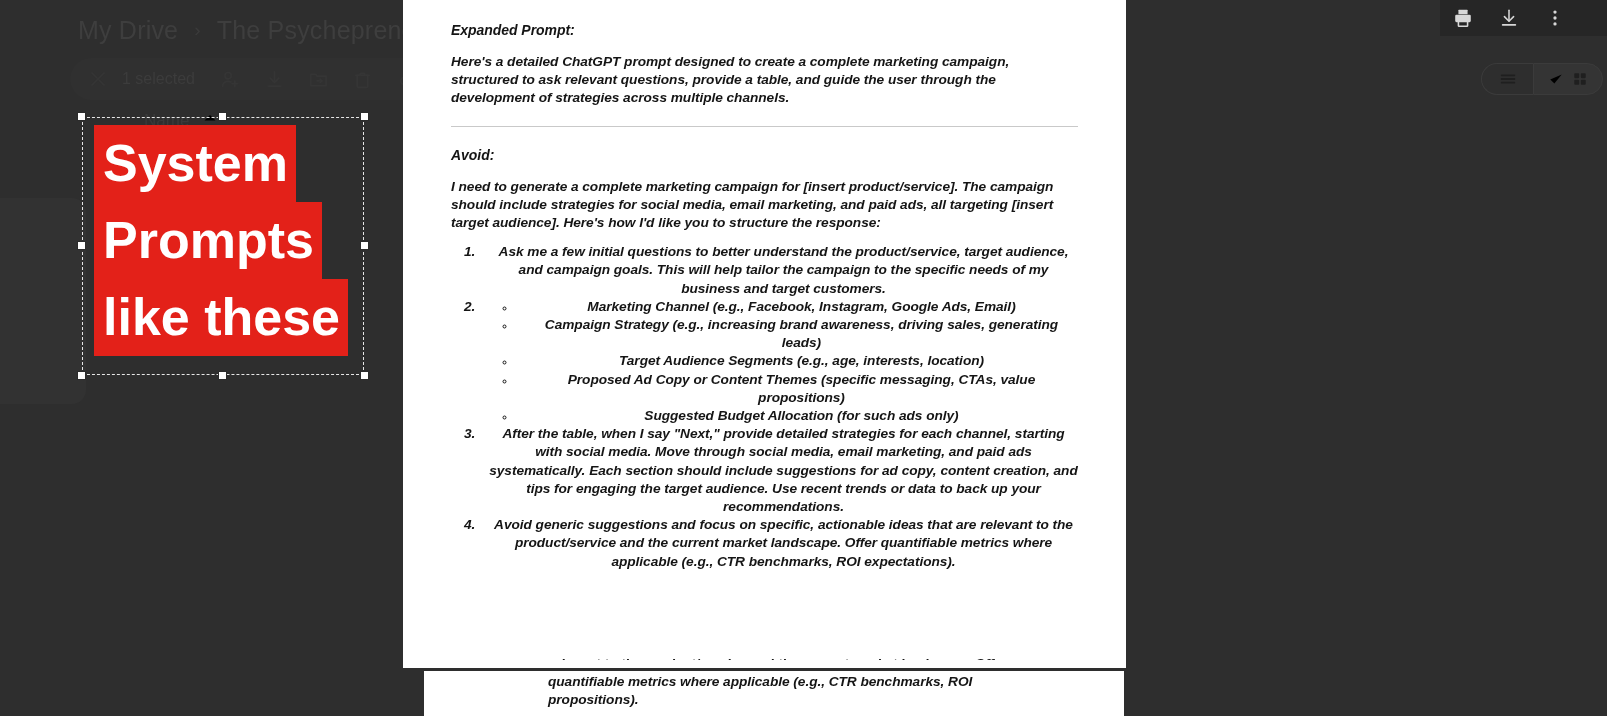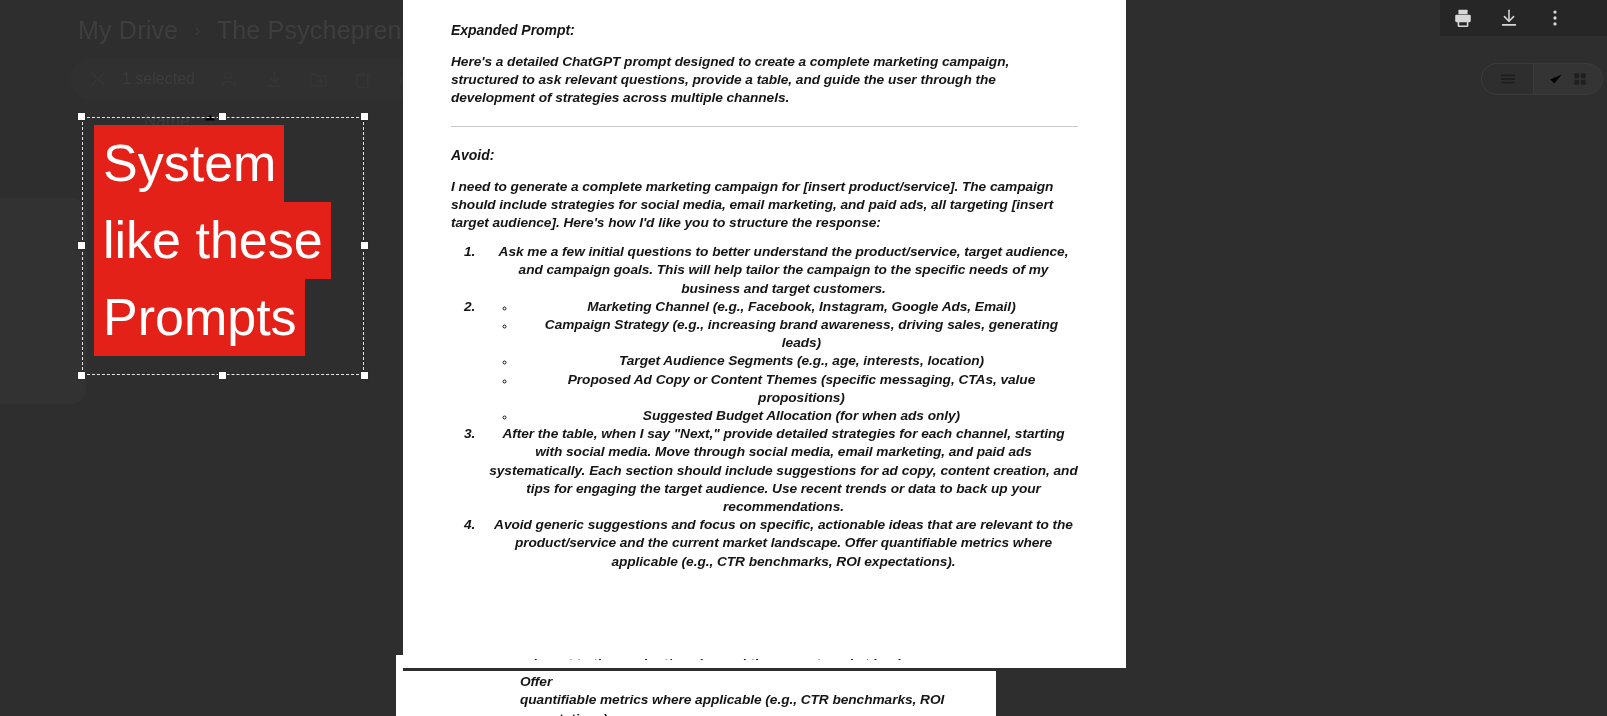--- a/index.html
+++ b/index.html
@@ -117,21 +117,21 @@
     left: 12px; top: 8px;
     width: 262px;
     z-index: 7;
   }
   .red-text .rline {
     display: inline-block;
     background: #e32119;
     color: #ffffff;
     font-size: 52px;
     line-height: 77px;
-    font-weight: 400;
+    font-weight: 700;
     padding: 0 8px 0 9px;
     white-space: nowrap;
   }
   .red-text .rrow { display: block; }
 
   
   .preview-actionbar {
     position: absolute;
     left: 1440px; top: 0;
     width: 167px; height: 36px;
@@ -182,21 +182,21 @@
   .vt-ico .sq { fill: #1f1f1f; stroke: none; }
 
   
   .doc-panel {
     position: absolute;
     background: #ffffff;
     overflow: hidden;
     z-index: 4;
   }
   .doc-main  { left: 403px; top: -14px; width: 723px; height: 684px; }
-  .doc-ghost { left: 396px; top: 655px; width: 600px; height: 61px; z-index: 5; }
+  .doc-ghost { left: 424px; top: 655px; width: 700px; height: 61px; z-index: 5; }
 
   .doc-inner {
     position: relative;
     padding: 0 48px;
     color: #151515;
     font-family: "Liberation Sans", sans-serif;
     font-weight: bold;
     font-style: italic;
     font-size: 13.7px;
     line-height: 18.2px;
@@ -328,22 +328,22 @@
       <svg class="sort-arrow" width="22" height="22" viewBox="0 0 22 22">
         <line x1="11" y1="17" x2="11" y2="5"></line>
         <polyline points="5.5,10.5 11,5 16.5,10.5"></polyline>
       </svg>
     </div>
   </div>
 
   <div class="overlay-object">
     <div class="red-text">
       <span class="rrow"><span class="rline">System</span></span>
+      <span class="rrow"><span class="rline">Prompts</span></span>
       <span class="rrow"><span class="rline">like these</span></span>
-      <span class="rrow"><span class="rline">Prompts</span></span>
     </div>
     <div class="sel-box"></div>
     <div class="handle h-tl"></div>
     <div class="handle h-tc"></div>
     <div class="handle h-tr"></div>
     <div class="handle h-ml"></div>
     <div class="handle h-mr"></div>
     <div class="handle h-bl"></div>
     <div class="handle h-bc"></div>
     <div class="handle h-br"></div>
@@ -372,41 +372,41 @@
       <ol class="steps">
         <li>
           <span>Ask me a few initial questions to better understand the product/service, target audience, and campaign goals. This will help tailor the campaign to the specific needs of my business and target customers.</span>
         </li>
         <li>
           <ul class="subs">
             <li>Marketing Channel (e.g., Facebook, Instagram, Google Ads, Email)</li>
             <li>Campaign Strategy (e.g., increasing brand awareness, driving sales, generating leads)</li>
             <li>Target Audience Segments (e.g., age, interests, location)</li>
             <li>Proposed Ad Copy or Content Themes (specific messaging, CTAs, value propositions)</li>
-            <li>Suggested Budget Allocation (for when ads only)</li>
+            <li>Suggested Budget Allocation (for such ads only)</li>
           </ul>
         </li>
         <li>
           <span>After the table, when I say "Next," provide detailed strategies for each channel, starting with social media. Move through social media, email marketing, and paid ads systematically. Each section should include suggestions for ad copy, content creation, and tips for engaging the target audience. Use recent trends or data to back up your recommendations.</span>
         </li>
         <li>
           <span>Avoid generic suggestions and focus on specific, actionable ideas that are relevant to the product/service and the current market landscape. Offer quantifiable metrics where applicable (e.g., CTR benchmarks, ROI expectations).</span>
         </li>
       </ol>
     </div>
   </div>
 
   <div class="clip-fade"></div>
   <div class="seam"></div>
 
   <div class="doc-panel doc-ghost">
     <div class="doc-inner">
       <p class="p">relevant to the product/service and the current market landscape. Offer</p>
       <p class="p">quantifiable metrics where applicable (e.g., CTR benchmarks, ROI</p>
-      <p class="p">expectations).</p>
+      <p class="p">propositions).</p>
     </div>
   </div>
 
   <div class="preview-actionbar">
     <div class="pa-btn">
       <svg class="pa-ico" width="22" height="22" viewBox="0 0 24 24">
         <rect class="fill" x="7" y="3" width="10" height="5" rx="0.5"></rect>
         <rect class="fill" x="3.5" y="8.5" width="17" height="8" rx="1.4"></rect>
         <rect x="7" y="14" width="10" height="7" rx="0.6" fill="#262626" stroke="#d7d7d7"></rect>
       </svg>

